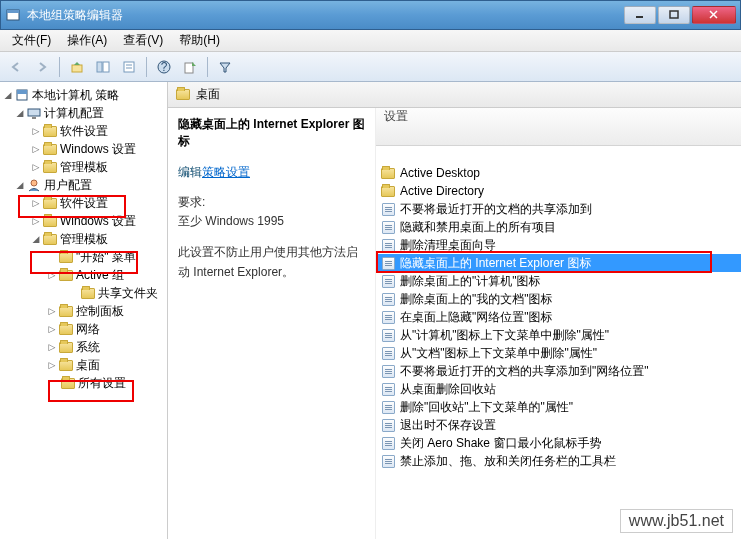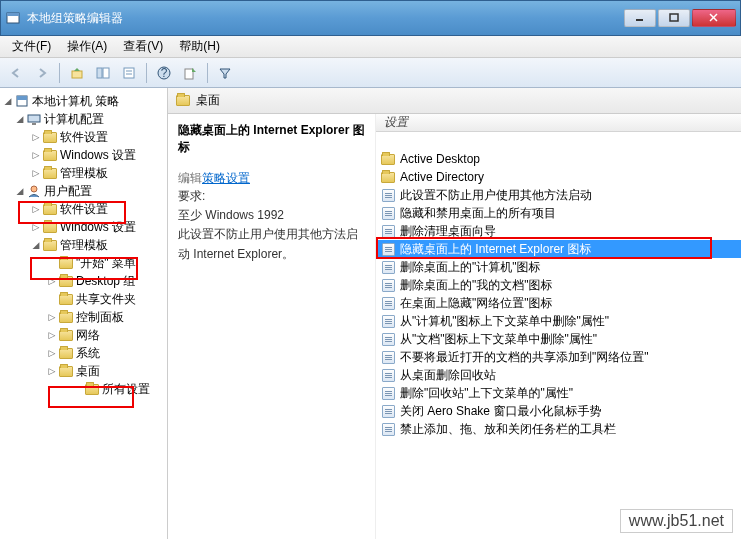--- a/index.html
+++ b/index.html
@@ -1,19 +1,19 @@
 <!DOCTYPE html>
 <html><head>
 <meta charset="utf-8">
 <style>
 * { margin: 0; padding: 0; box-sizing: border-box; font-family: "Microsoft YaHei", "SimSun", Tahoma, sans-serif; font-size: 12px; }
 html, body { width: 741px; height: 539px; overflow: hidden; }
 
 
-.titlebar { height: 36px; background: linear-gradient(to bottom, #77b3e0, #5a9bd4 50%, #4a8cc7); display: flex; align-items: center; padding: 0 4px; border: 1px solid #2f5f8f; }
+.titlebar { height: 30px; background: linear-gradient(to bottom, #77b3e0, #5a9bd4 50%, #4a8cc7); display: flex; align-items: center; padding: 0 4px; border: 1px solid #2f5f8f; }
 .titlebar .icon { width: 16px; height: 16px; margin-right: 6px; display: inline-block; }
 .titlebar .title { color: #fff; font-size: 12px; flex: 1; }
 .winbtns { display: flex; gap: 0; }
 .winbtn { width: 32px; height: 18px; display: flex; align-items: center; justify-content: center; border: 1px solid rgba(0,0,0,0.2); border-radius: 2px; margin-left: 2px; font-size: 10px; color: #333; }
 .winbtn.min { background: linear-gradient(#e8eef6,#c4d5ea); }
 .winbtn.max { background: linear-gradient(#e8eef6,#c4d5ea); }
 .winbtn.close { background: linear-gradient(#e68,#c33); color: #fff; width: 44px; }
 
 
 .menubar { height: 22px; background: linear-gradient(#f7f7f7,#e9e9e9); border-bottom: 1px solid #ccc; display: flex; align-items: center; padding: 0 4px; }
@@ -41,25 +41,25 @@
 
 
 .chead { height: 26px; background: linear-gradient(#f7f7f7,#e9e9e9); border-bottom: 1px solid #ccc; display: flex; align-items: center; padding: 0 8px; gap: 6px; }
 .chead .folder-icon { flex-shrink: 0; }
 
 
 .cbody { flex: 1; display: flex; }
 .detail { width: 208px; border-right: 1px solid #eee; padding: 8px 10px; }
 .detail h4 { font-weight: bold; margin-bottom: 14px; font-size: 12px; }
 .detail .link { color: #0066cc; text-decoration: underline; cursor: pointer; }
-.detail p { line-height: 1.6; color: #333; }
-.detail .label { color: #737373; font-family: Liberation Mono, monospace; }
+.detail p { margin-top: 12px; line-height: 1.6; color: #333; }
+.detail .label { color: #0c4a6e; font-family: Liberation Mono, monospace; }
 
 .list { flex: 1; overflow: hidden; }
-.lhead { height: 18px; background: linear-gradient(#fdfdfd,#ececec); border-bottom: 1px solid #d4d4d4; display: flex; align-items: flex-start; padding: 0 8px; color: #444; font-style: italic; }
+.lhead { height: 38px; background: linear-gradient(#fdfdfd,#ececec); border-bottom: 1px solid #d4d4d4; display: flex; align-items: flex-start; padding: 0 8px; color: #444; }
 .litems { padding: 2px 0; position: relative; margin-top: 16px; }
 .litem { height: 18px; display: flex; align-items: center; padding: 0 4px; gap: 4px; white-space: nowrap; }
 .litem.selected { background: #3399ff; color: #fff; }
 .litem .licon { width: 16px; height: 16px; display: flex; align-items: center; justify-content: center; flex-shrink: 0; }
 .setting-icon { width: 13px; height: 13px; border: 1px solid #8aa9c9; background: linear-gradient(#fdfdfd,#dce7f4); border-radius: 1px; position: relative; }
 .setting-icon::after { content: ''; position: absolute; left: 2px; top: 3px; width: 7px; height: 1px; background: #7a95b3; box-shadow: 0 2px 0 #7a95b3, 0 4px 0 #7a95b3; }
 
 .watermark { position: absolute; right: 8px; bottom: 6px; background: #fff; border: 1px solid #ccc; padding: 2px 8px; font-family: Arial; font-size: 16px; color: #444; }
 
 .tree-wrap { position: relative; height: 100%; }
@@ -237,23 +237,23 @@
           <span class="ticon">
             <div class="folder-icon"></div>
           </span>
           <span class="tlabel">"开始" 菜单</span>
         </div>
       <div class="tnode" style="padding-left:46px">
           <span class="exp">▷</span>
           <span class="ticon">
             <div class="folder-icon"></div>
           </span>
-          <span class="tlabel">Desktop 组</span>
-        </div>
-      <div class="tnode" style="padding-left:46px">
+          <span class="tlabel">Active 组</span>
+        </div>
+      <div class="tnode" style="padding-left:68px">
           <span class="exp"></span>
           <span class="ticon">
             <div class="folder-icon"></div>
           </span>
           <span class="tlabel">共享文件夹</span>
         </div>
       <div class="tnode" style="padding-left:46px">
           <span class="exp">▷</span>
           <span class="ticon">
             <div class="folder-icon"></div>
@@ -274,21 +274,21 @@
           </span>
           <span class="tlabel">系统</span>
         </div>
       <div class="tnode" style="padding-left:46px">
           <span class="exp">▷</span>
           <span class="ticon">
             <div class="folder-icon"></div>
           </span>
           <span class="tlabel">桌面</span>
         </div>
-      <div class="tnode" style="padding-left:72px">
+      <div class="tnode" style="padding-left:48px">
           <span class="exp"></span>
           <span class="ticon">
             <div class="folder-icon"></div>
           </span>
           <span class="tlabel">所有设置</span>
         </div>
 
       <div class="redbox" style="left:18px; top:109px; width:108px; height:23px"></div>
       <div class="redbox" style="left:30px; top:165px; width:108px; height:23px"></div>
       <div class="redbox" style="left:48px; top:294px; width:86px; height:22px"></div>
@@ -301,21 +301,21 @@
       <span>桌面</span>
     </div>
     <div class="cbody">
       <div class="detail">
         <h4>隐藏桌面上的 Internet Explorer 图标</h4>
         <div>
           <span class="label">编辑</span><span class="link">策略设置</span>
         </div>
         <p>
           <span>要求:</span><br>
-          <span>至少 Windows 1992</span>
+          <span>至少 Windows 1995</span>
         </p>
         <p>此设置不防止用户使用其他方法启动 Internet Explorer。</p>
       </div>
       <div class="list">
         <div class="lhead">
           <span>设置</span>
         </div>
         <div class="litems" id="litems">
 
           <div class="litem">
@@ -327,21 +327,21 @@
             <div class="litem">
               <span class="licon">
                 <div class="folder-icon"></div>
               </span>
               <span>Active Directory</span>
             </div>
             <div class="litem">
               <span class="licon">
                 <div class="setting-icon"></div>
               </span>
-              <span>此设置不防止用户使用其他方法启动</span>
+              <span>不要将最近打开的文档的共享添加到</span>
             </div>
             <div class="litem">
               <span class="licon">
                 <div class="setting-icon"></div>
               </span>
               <span>隐藏和禁用桌面上的所有项目</span>
             </div>
             <div class="litem">
               <span class="licon">
                 <div class="setting-icon"></div>
@@ -394,20 +394,26 @@
               <span class="licon">
                 <div class="setting-icon"></div>
               </span>
               <span>从桌面删除回收站</span>
             </div>
             <div class="litem">
               <span class="licon">
                 <div class="setting-icon"></div>
               </span>
               <span>删除"回收站"上下文菜单的"属性"</span>
+            </div>
+            <div class="litem">
+              <span class="licon">
+                <div class="setting-icon"></div>
+              </span>
+              <span>退出时不保存设置</span>
             </div>
             <div class="litem">
               <span class="licon">
                 <div class="setting-icon"></div>
               </span>
               <span>关闭 Aero Shake 窗口最小化鼠标手势</span>
             </div>
             <div class="litem">
               <span class="licon">
                 <div class="setting-icon"></div>

